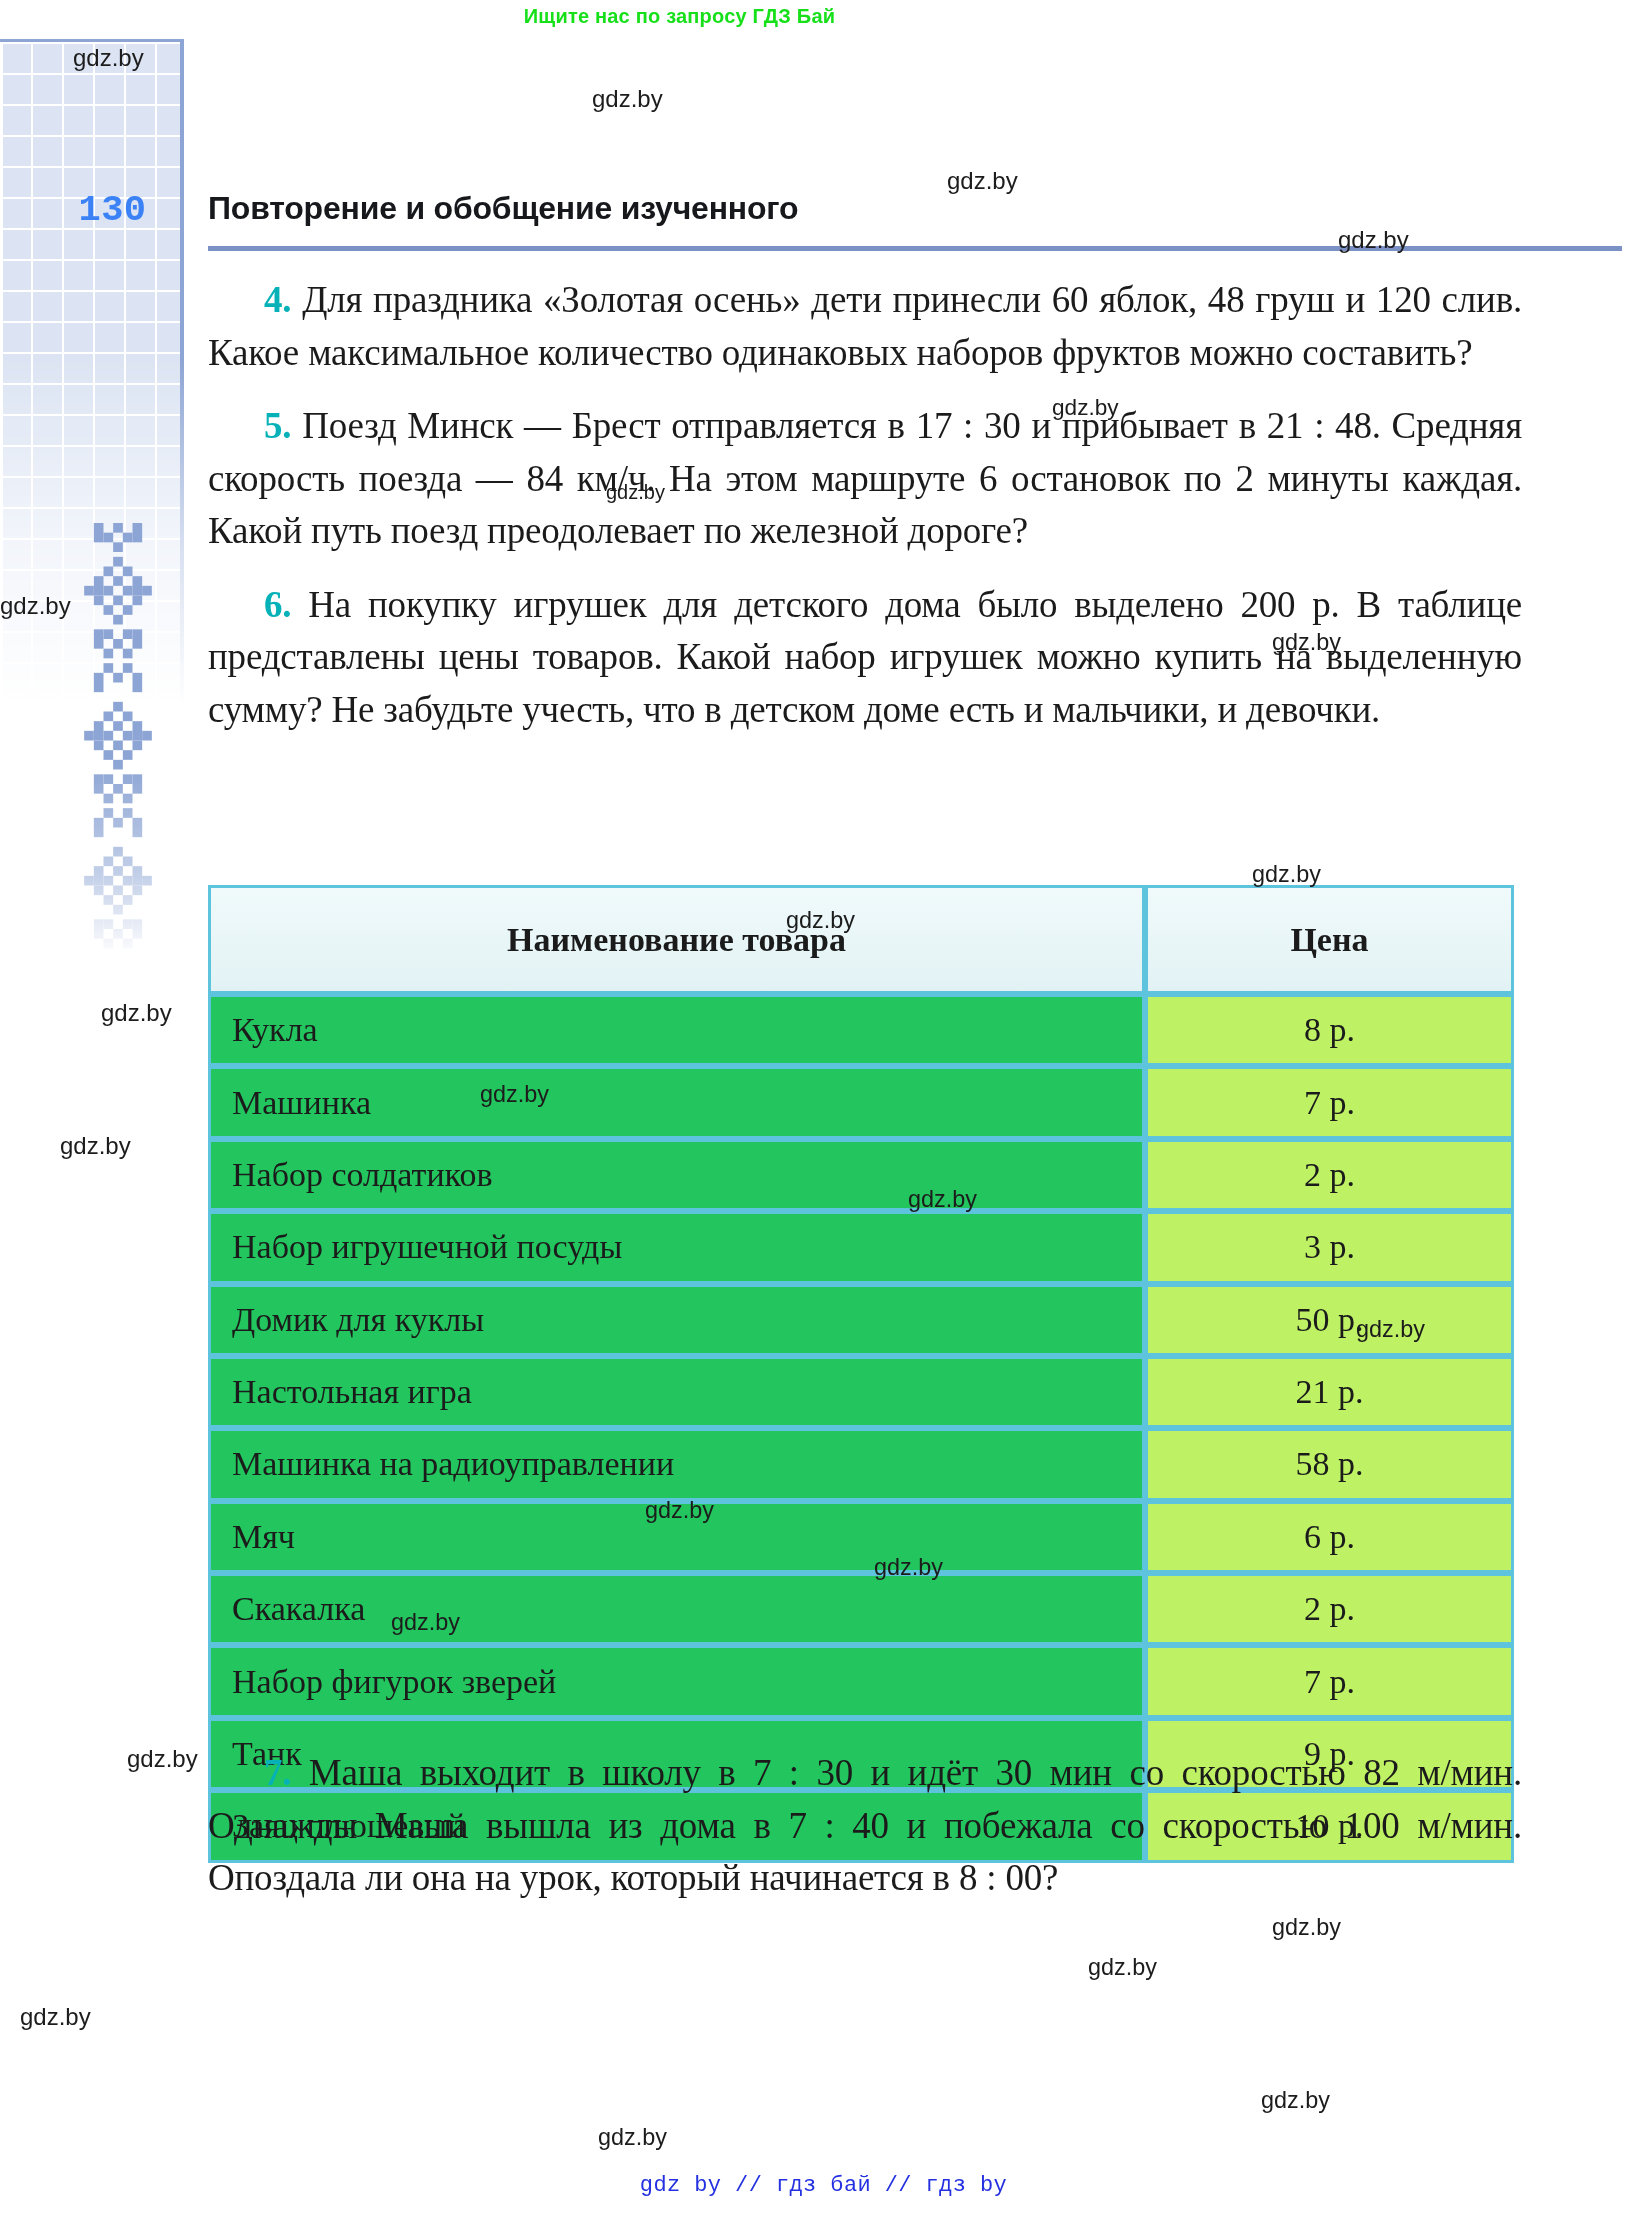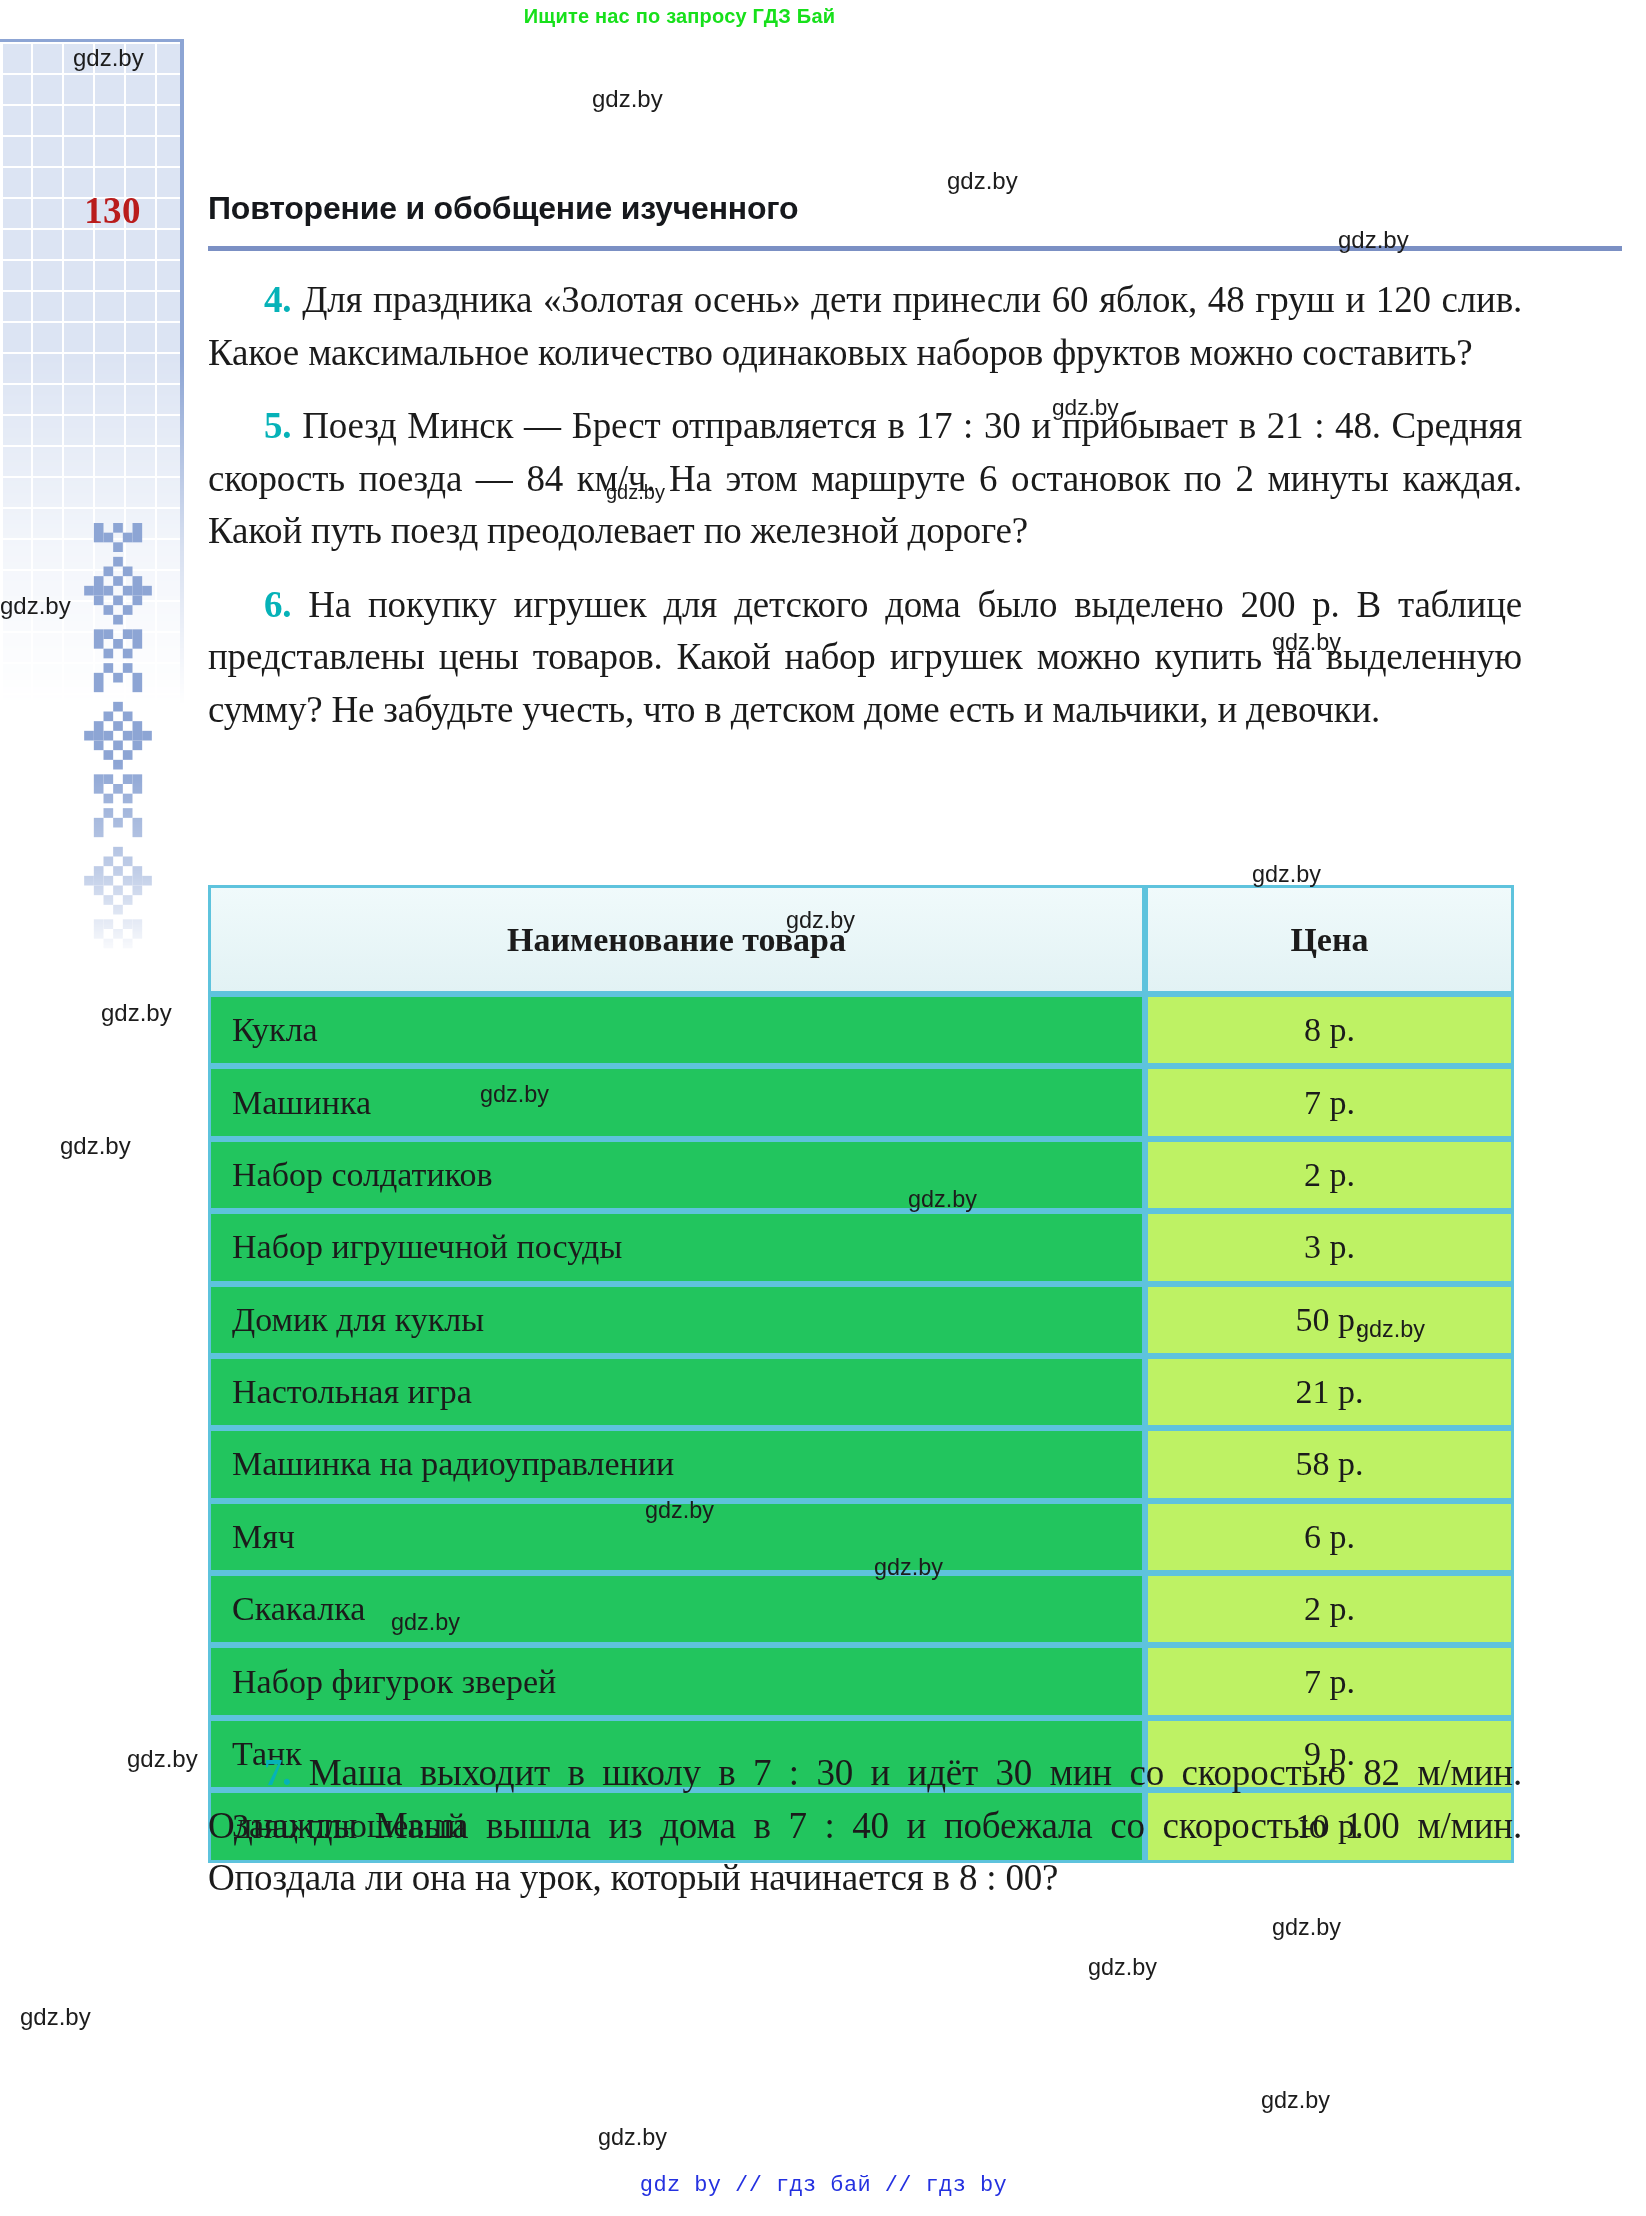--- a/index.html
+++ b/index.html
@@ -70,24 +70,24 @@
 
   
   .page-number-box {
     position: absolute;
     left: 48px;
     top: 189px;
     width: 129px;
     text-align: center;
   }
   .page-number {
-    font-family: Liberation Serif, serif;
+    font-family: Liberation Mono, monospace;
     font-size: 37px;
     font-weight: bold;
-    color: #b91c1c;
+    color: #3b82f6;
     letter-spacing: 0.4px;
   }
   .chapter-title {
     position: absolute;
     left: 208px;
     top: 190px;
     font-family: Liberation Sans, sans-serif;
     font-size: 32px;
     font-weight: bold;
     color: #16181c;

